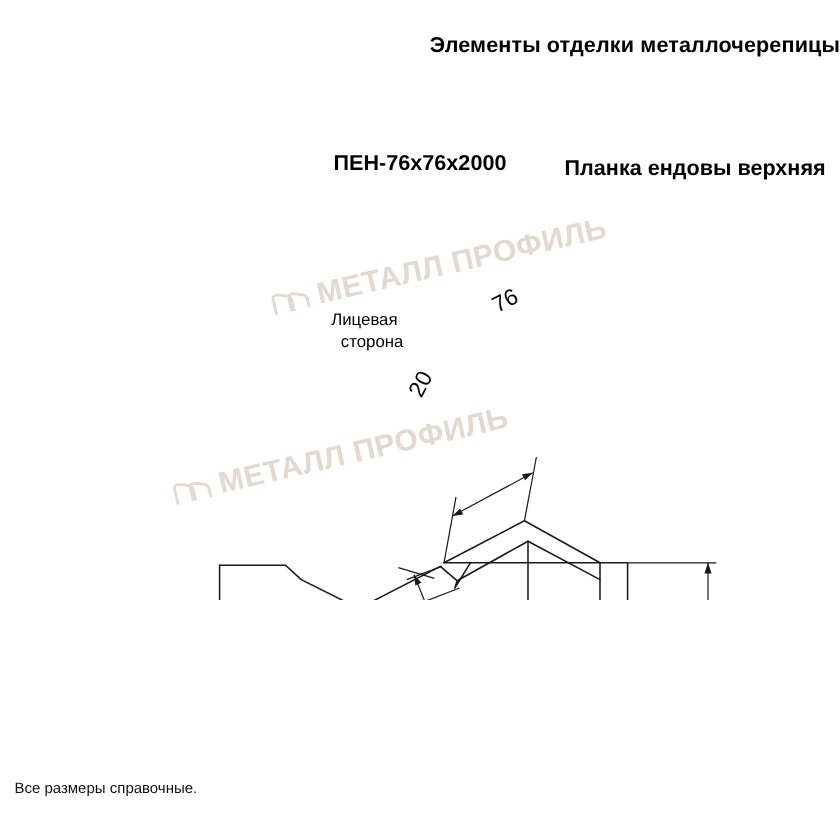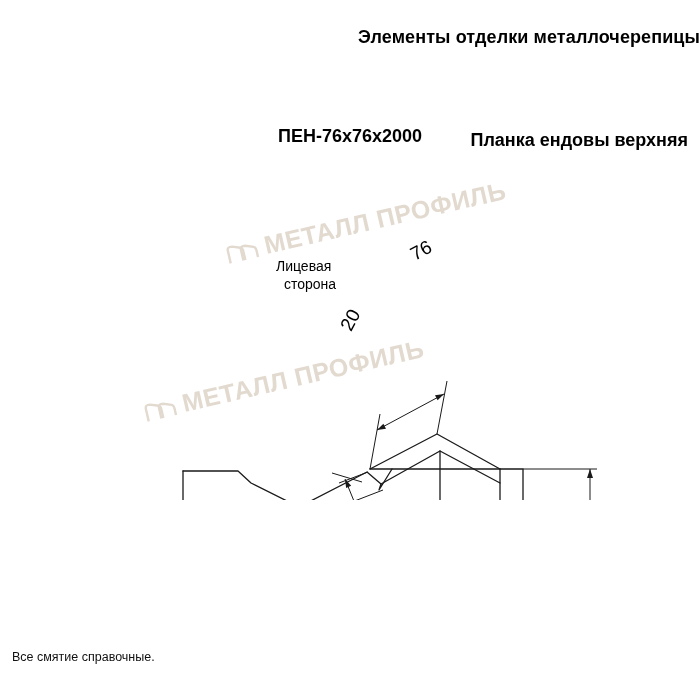--- a/index.html
+++ b/index.html
@@ -196,15 +196,15 @@
     <div class="wm wm2">
       <span class="wm-ico">
         <svg width="34" height="22" viewBox="0 0 34 22">
           <path d="M3 19 L3 6 Q3 2 8 3 L16 6 Q18 7 18 10 L18 19" fill="none" stroke="#e2d9cf" stroke-width="2.4"></path>
           <path d="M16 19 L16 8 Q16 4 21 5 L29 8 Q31 9 31 12 L31 19" fill="none" stroke="#e2d9cf" stroke-width="2.4"></path>
         </svg>
       </span><span>МЕТАЛЛ ПРОФИЛЬ</span>
     </div>
   </div>
 
-  <div class="footnote l1">Все смятие справочные.</div>
+  <div class="footnote l1">Все размеры справочные.</div>
 
 </div>
 
 </body></html>

